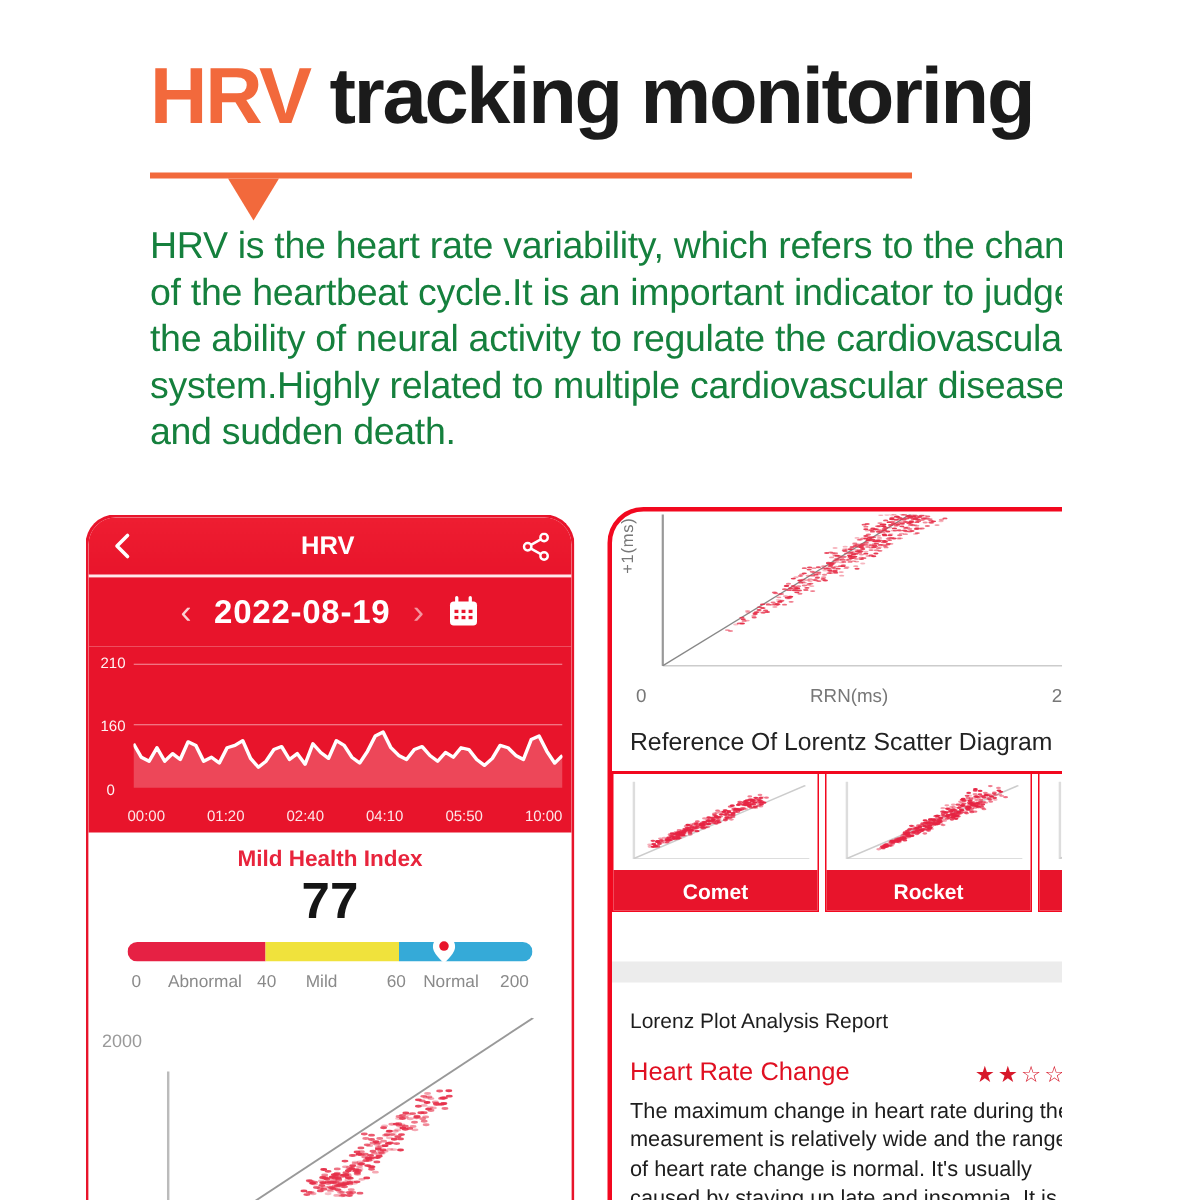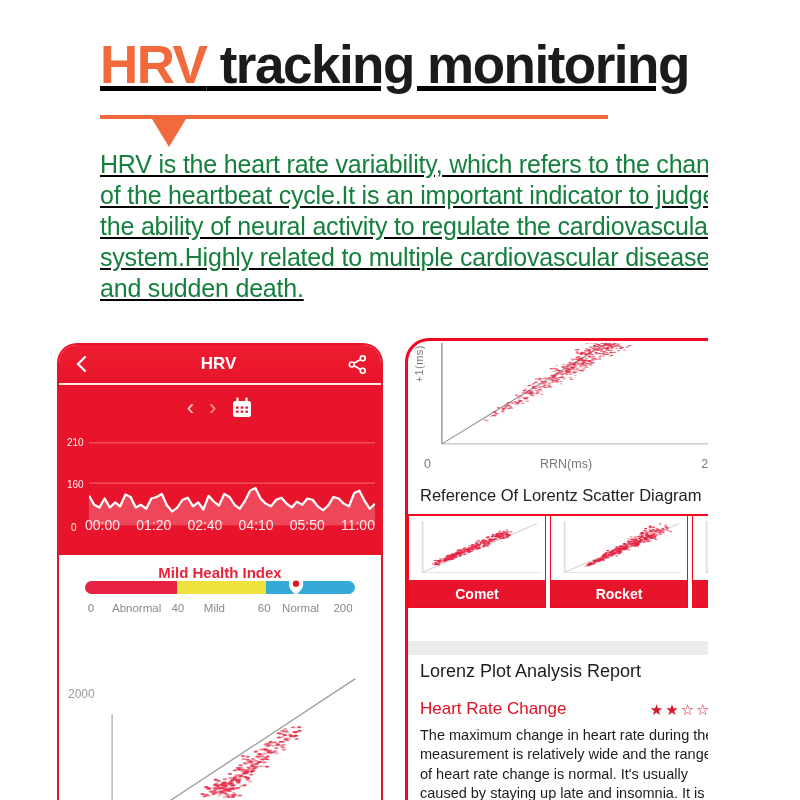--- a/index.html
+++ b/index.html
@@ -1,18 +1,18 @@
 <!DOCTYPE html>
 <html><head>
 <meta charset="utf-8">
 <style>
   * { box-sizing: border-box; margin: 0; padding: 0; }
   html,body { width:800px; height:800px; overflow:hidden; background:#fff;
     font-family:"Liberation Sans","DejaVu Sans",sans-serif; }
-  #stage { position:relative; width:708px; height:800px; overflow:hidden; background:#fff;text-decoration:underline;
+  #stage { position:relative; width:708px; height:800px; overflow:hidden; background:#fff;
     --red:#E8142B; --red-border:#F2081F; --orange:#F2693C; }
 
   
   .headline { margin:34px 0 0 100px; font-size:53px; font-weight:700;
     letter-spacing:-1.5px; color:#1b1b1b; white-space:nowrap; }
   .headline .accent { color:var(--orange); }
   .rule { position:relative; margin:20px 100px 0 100px; height:4px; background:var(--orange); }
   .rule .tri { position:absolute; left:52px; top:4px; width:0; height:0;
     border-left:17px solid transparent; border-right:17px solid transparent;
     border-top:28px solid var(--orange); }
@@ -32,22 +32,22 @@
     border-bottom:2px solid rgba(255,255,255,.9); }
   .p-hdr .ttl { color:#fff; font-size:17px; font-weight:700; }
   .date-row { height:46px; background:var(--red); display:flex; align-items:center;
     justify-content:center; gap:15px; }
   .date-row .arr { font-size:22px; line-height:1; color:rgba(255,255,255,.8); cursor:default; }
   .date-row .arr.nxt { color:rgba(255,255,255,.55); }
   .date-row .dt { color:#fff; font-size:22px; font-weight:700; letter-spacing:.5px; }
   .day-chart { position:relative; height:124px; background:var(--red); }
   .day-chart .ylab { position:absolute; left:8px; font-size:10px; color:rgba(255,255,255,.95); }
   .day-chart svg.wave { position:absolute; left:30px; top:10px; width:286px; height:88px; }
-  .xticks { position:absolute; left:26px; right:6px; bottom:22px; display:flex;
-    justify-content:space-between; font-size:14px; color:rgba(255,255,255,.9); }
+  .xticks { position:absolute; left:26px; right:6px; bottom:5px; display:flex;
+    justify-content:space-between; font-size:10px; color:rgba(255,255,255,.9); }
 
   .health-card { background:#fff; height:110px; padding:9px 26px 0 26px; }
   .hc-title { text-align:center; color:#E8243C; font-size:15px; font-weight:700; }
   .hc-value { text-align:center; color:#151515; font-size:34px; font-weight:700; margin:1px 0 7px; }
   .bar-wrap { position:relative; height:13px; }
   .bar { display:flex; height:13px; border-radius:7px; overflow:hidden; }
   .bar .seg-red    { width:34%; background:#E62144; }
   .bar .seg-yellow { width:33%; background:#F0E23C; }
   .bar .seg-blue   { width:33%; background:#35AAD8; }
   .pin { position:absolute; top:-4px; transform:translateX(-50%); }
@@ -72,21 +72,21 @@
   .rp-scatter .xrow { position:absolute; left:16px; right:10px; bottom:2px; display:flex;
     justify-content:space-between; font-size:12.5px; color:#777; }
   .rp-ref-title { margin:13px 12px 9px; font-size:16.5px; color:#222; }
   .rp-cards { display:flex; gap:4px; border-top:2px solid var(--red-border); }
   .rcard { width:138px; flex:none; border:1.5px solid var(--red-border); border-top:none; background:#fff; }
   .rcard .thumb { position:relative; height:64px; }
   .rcard .thumb svg { position:absolute; inset:0; width:100%; height:100%; }
   .rcard .rlabel { height:27px; background:var(--red); color:#fff; display:flex;
     align-items:center; justify-content:center; font-size:14px; font-weight:700; }
   .gray-div { height:14px; background:#ececec; margin-top:33px; }
-  .rp-report-title { margin:6px 12px 0; font-size:18px; color:#1d1d1d; }
+  .rp-report-title { margin:17px 12px 0; font-size:14px; color:#1d1d1d; }
   .rp-sec-head { display:flex; justify-content:space-between; align-items:flex-end; margin:17px 12px 7px; }
   .sec-title { color:#E01022; font-size:17px; }
   .stars { font-size:15px; color:#D7182A; letter-spacing:2px; white-space:nowrap; }
   .rp-body { margin:0 12px; font-size:14.5px; line-height:1.34; color:#1d1d1d; }
 </style>
 </head>
 <body>
 
 <div id="stage">
 
@@ -107,20 +107,21 @@
         <circle cx="15.5" cy="3.5" r="2.6" fill="none" stroke="#fff" stroke-width="1.7"></circle>
         <circle cx="4" cy="10" r="2.6" fill="none" stroke="#fff" stroke-width="1.7"></circle>
         <circle cx="15.5" cy="16.5" r="2.6" fill="none" stroke="#fff" stroke-width="1.7"></circle>
         <line x1="6.3" y1="8.7" x2="13.2" y2="4.8" stroke="#fff" stroke-width="1.7"></line>
         <line x1="6.3" y1="11.3" x2="13.2" y2="15.2" stroke="#fff" stroke-width="1.7"></line>
       </svg>
     </div>
 
     <div class="date-row">
       <span class="arr">‹</span>
+      <span class="dt">2022-08-19</span>
       <span class="arr nxt">›</span>
       <svg width="22" height="22" viewBox="0 0 22 22">
         <rect x="2" y="4" width="18" height="16" rx="2.5" fill="#fff"></rect>
         <line x1="6.5" y1="1.5" x2="6.5" y2="5" stroke="#fff" stroke-width="2.2" stroke-linecap="round"></line>
         <line x1="15.5" y1="1.5" x2="15.5" y2="5" stroke="#fff" stroke-width="2.2" stroke-linecap="round"></line>
         <g fill="#E8142B">
           <rect x="5" y="9.5" width="2.6" height="2.2"></rect>
             <rect x="9.7" y="9.5" width="2.6" height="2.2"></rect>
             <rect x="14.4" y="9.5" width="2.6" height="2.2"></rect>
           <rect x="5" y="13.6" width="2.6" height="2.2"></rect>
@@ -139,26 +140,27 @@
         <line x1="0" y1="44" x2="280" y2="44" stroke="rgba(255,255,255,.55)" stroke-width="0.7"></line>
       <polygon points="0.0,57.3 5.1,66.7 10.2,69.5 15.3,60.1 20.4,69.5 25.5,64.2 30.5,68.3 35.6,56.0 40.7,58.5 45.8,69.5 50.9,66.7 56.0,70.8 61.1,60.1 66.2,58.5 71.3,55.2 76.4,67.5 81.5,73.7 86.5,69.5 91.6,61.4 96.7,59.3 101.8,68.3 106.9,64.2 112.0,71.6 117.1,57.3 122.2,63.4 127.3,67.5 132.4,55.2 137.5,58.5 142.5,66.7 147.6,70.8 152.7,62.6 157.8,51.9 162.9,49.1 168.0,60.1 173.1,65.5 178.2,68.3 183.3,61.4 188.4,59.3 193.5,65.5 198.5,69.5 203.6,63.4 208.7,66.7 213.8,60.1 218.9,61.4 224.0,68.3 229.1,72.4 234.2,67.5 239.3,58.5 244.4,60.1 249.5,65.5 254.5,68.3 259.6,54.4 264.7,51.9 269.8,62.6 274.9,70.8 280.0,65.5 280,88 0,88" fill="rgba(255,255,255,0.22)"></polygon>
           <polyline points="0.0,57.3 5.1,66.7 10.2,69.5 15.3,60.1 20.4,69.5 25.5,64.2 30.5,68.3 35.6,56.0 40.7,58.5 45.8,69.5 50.9,66.7 56.0,70.8 61.1,60.1 66.2,58.5 71.3,55.2 76.4,67.5 81.5,73.7 86.5,69.5 91.6,61.4 96.7,59.3 101.8,68.3 106.9,64.2 112.0,71.6 117.1,57.3 122.2,63.4 127.3,67.5 132.4,55.2 137.5,58.5 142.5,66.7 147.6,70.8 152.7,62.6 157.8,51.9 162.9,49.1 168.0,60.1 173.1,65.5 178.2,68.3 183.3,61.4 188.4,59.3 193.5,65.5 198.5,69.5 203.6,63.4 208.7,66.7 213.8,60.1 218.9,61.4 224.0,68.3 229.1,72.4 234.2,67.5 239.3,58.5 244.4,60.1 249.5,65.5 254.5,68.3 259.6,54.4 264.7,51.9 269.8,62.6 274.9,70.8 280.0,65.5" fill="none" stroke="#fff" stroke-width="2.3" stroke-linejoin="round"></polyline>
         </svg>
       <div class="xticks">
         <span>00:00</span>
         <span>01:20</span>
         <span>02:40</span>
         <span>04:10</span>
         <span>05:50</span>
-        <span>11:00</span>
+        <span>10:00</span>
       </div>
     </div>
 
     <div class="health-card">
       <div class="hc-title">Mild Health Index</div>
+      <div class="hc-value">77</div>
       <div class="bar-wrap">
         <div class="bar">
           <div class="seg-red"></div>
           <div class="seg-yellow"></div>
           <div class="seg-blue"></div>
         </div>
         <svg class="pin" style="left:78%" width="15" height="18" viewBox="0 0 14 17">
           <path d="M7,0 C3,0 0,3 0,6.8 C0,11.3 7,17 7,17 C7,17 14,11.3 14,6.8 C14,3 11,0 7,0 Z" fill="#fff"></path>
           <circle cx="7" cy="6.3" r="3" fill="#E8142B"></circle>
         </svg>

